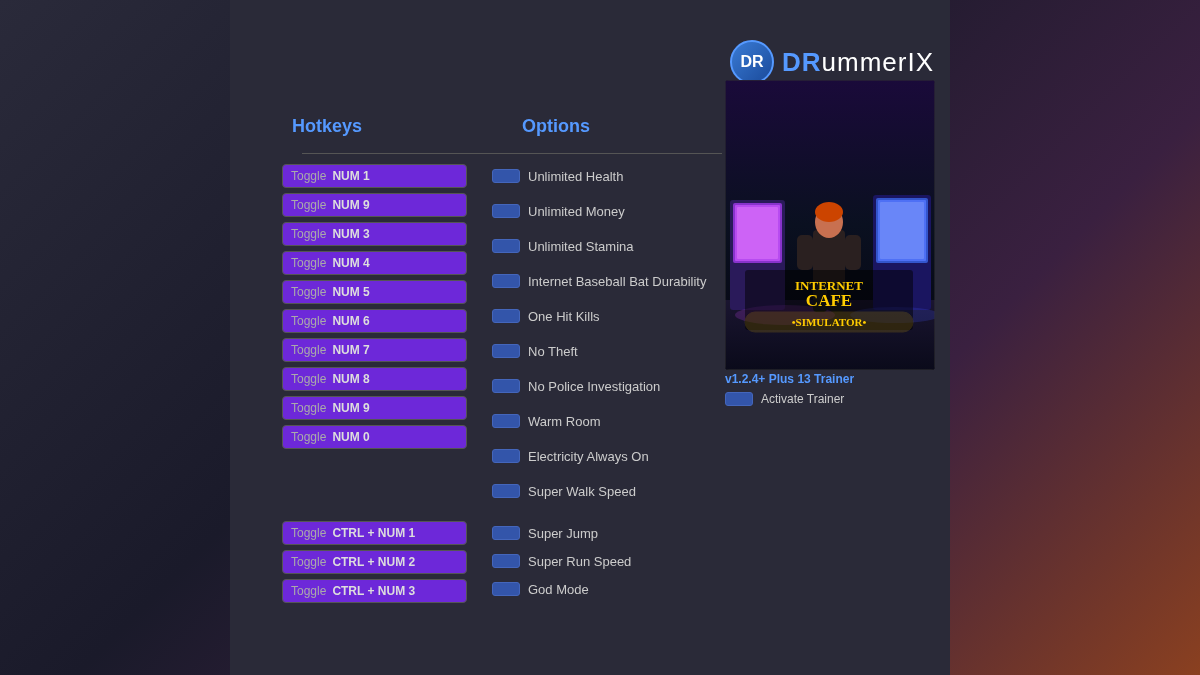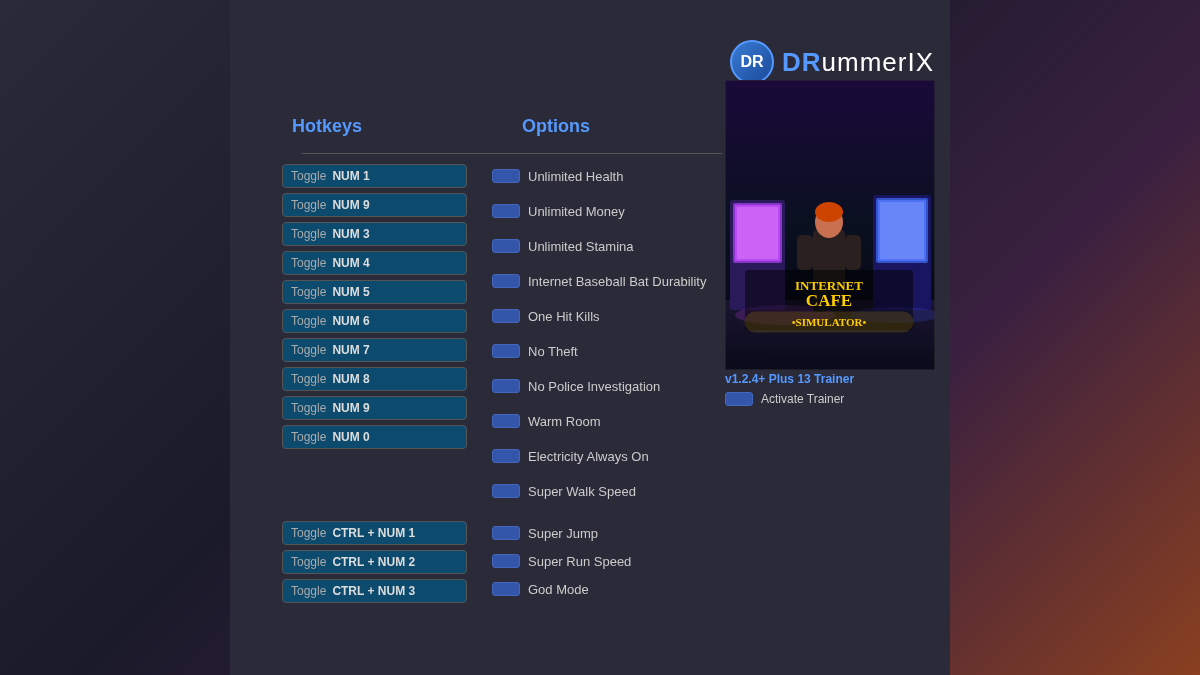--- a/index.html
+++ b/index.html
@@ -137,21 +137,21 @@
       gap: 5px;
     }
     #options-col {
       flex: 1;
       display: flex;
       flex-direction: column;
       gap: 11px;
     }
 
     .hotkey-btn {
-      background: #0c4a6e;
+      background: #6d28d9;
       border: 1px solid #555;
       border-radius: 4px;
       padding: 4px 8px;
       display: flex;
       gap: 6px;
       align-items: center;
       width: 185px;
     }
     .toggle-label {
       color: #aaa;

